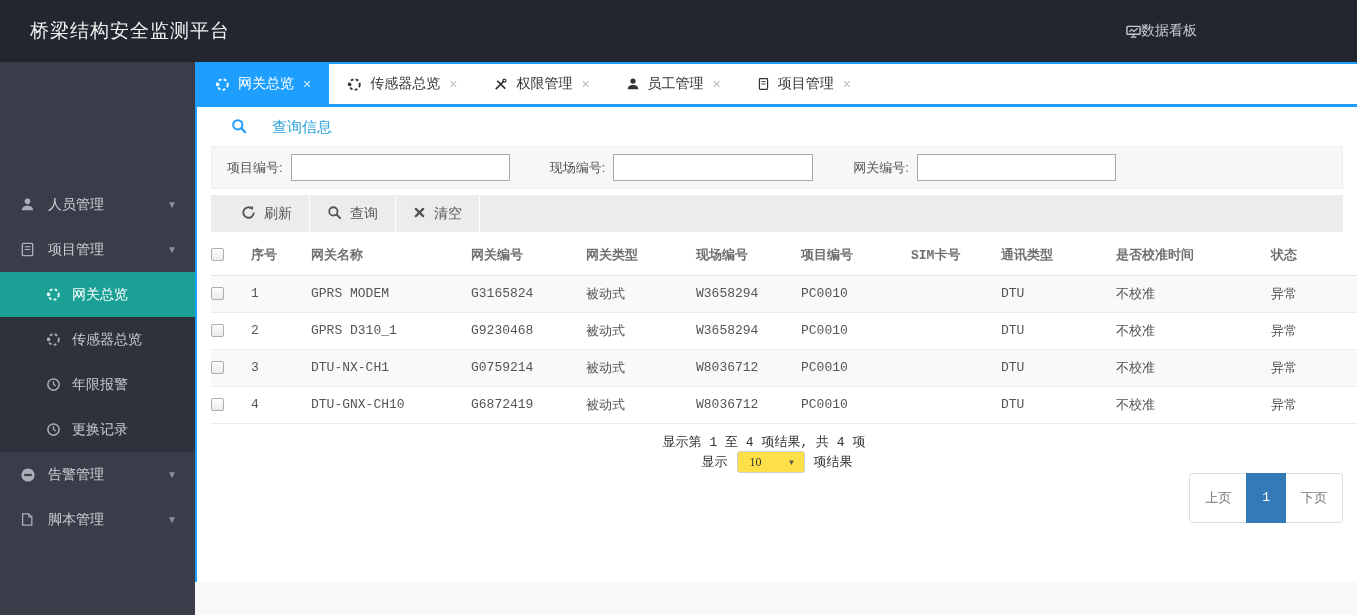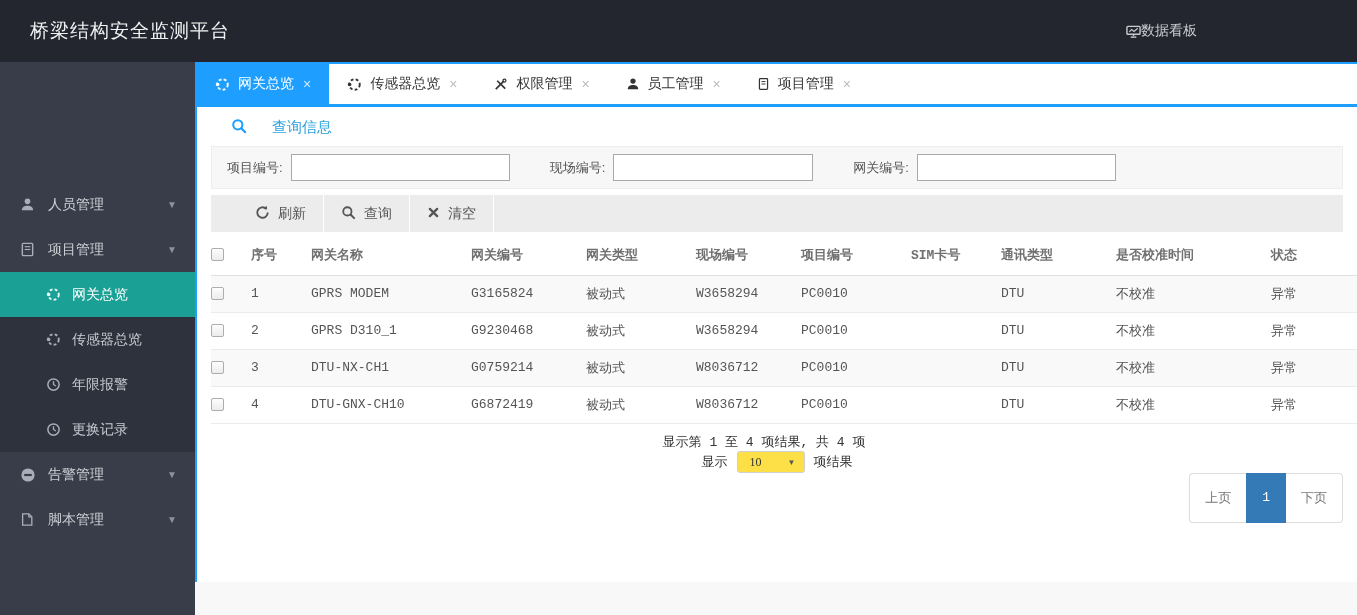--- a/index.html
+++ b/index.html
@@ -57,21 +57,21 @@
   .field { display:flex; align-items:center; margin-right:40px; }
   .field label { font-size:13px; color:#555; margin-right:8px; white-space:nowrap; }
   .field input { height:27px; border:1px solid #A9A9A9; background:#fff; padding:0 6px;
     font-size:13px; color:#333; outline:none; }
   .field.f0 input { width:219px; }
   .field.f1 input { width:200px; }
   .field.f2 input { width:199px; }
 
   
   .toolbar { margin:6px 14px 0; background:#ECECEC; height:37px; display:flex;
-    align-items:center; padding-left:27px; }
+    align-items:center; padding-left:13px; }
   .tbtn { display:flex; align-items:center; gap:8px; padding:0 17px; height:100%;
     color:#555; font-size:14px; border-right:1px solid #FFFFFF; cursor:pointer; }
   .tbtn svg { color:#555; }
 
   
   table.grid { margin:3px 14px 0; width:1315px; border-collapse:collapse;
     table-layout:fixed; font-family:"Liberation Mono","DejaVu Sans Mono",monospace; }
   .grid th { height:40px; text-align:left; font-size:13px; color:#707070;
     font-weight:bold; border-bottom:1px solid #E0E0E0; background:#fff; }
   .grid td { height:37px; font-size:13px; color:#555; border-bottom:1px solid #EBEBEB; }

